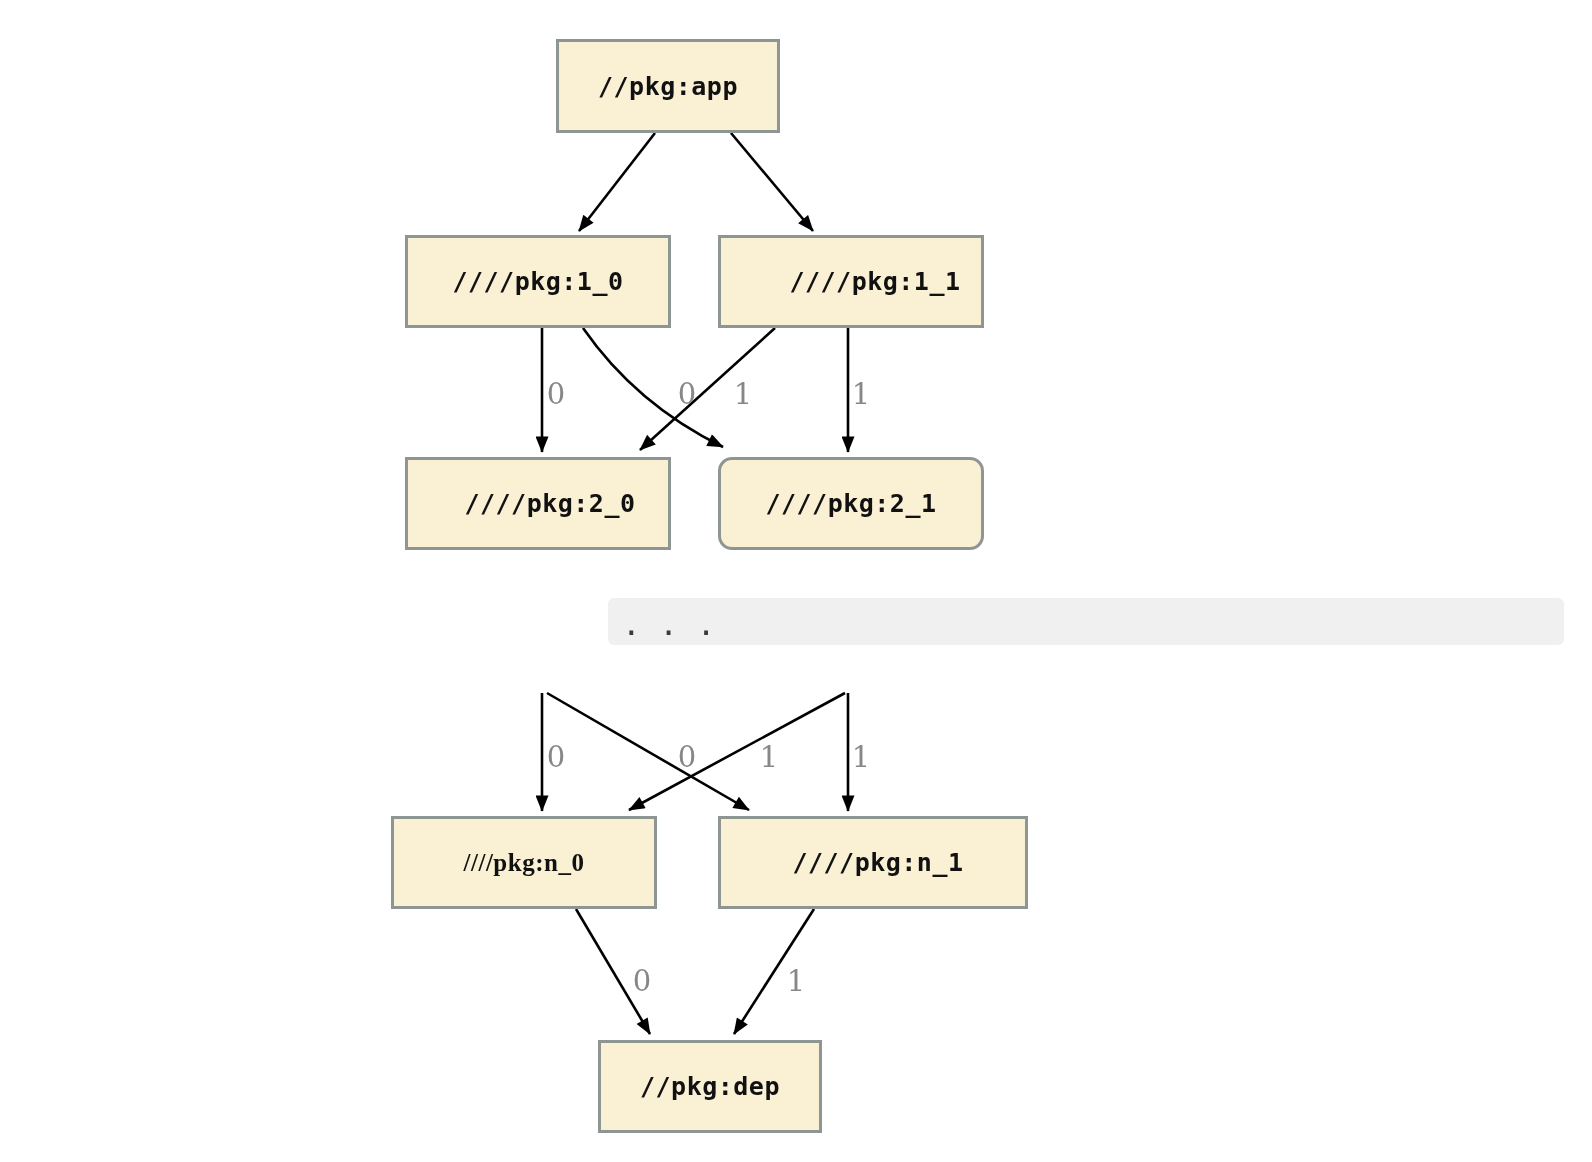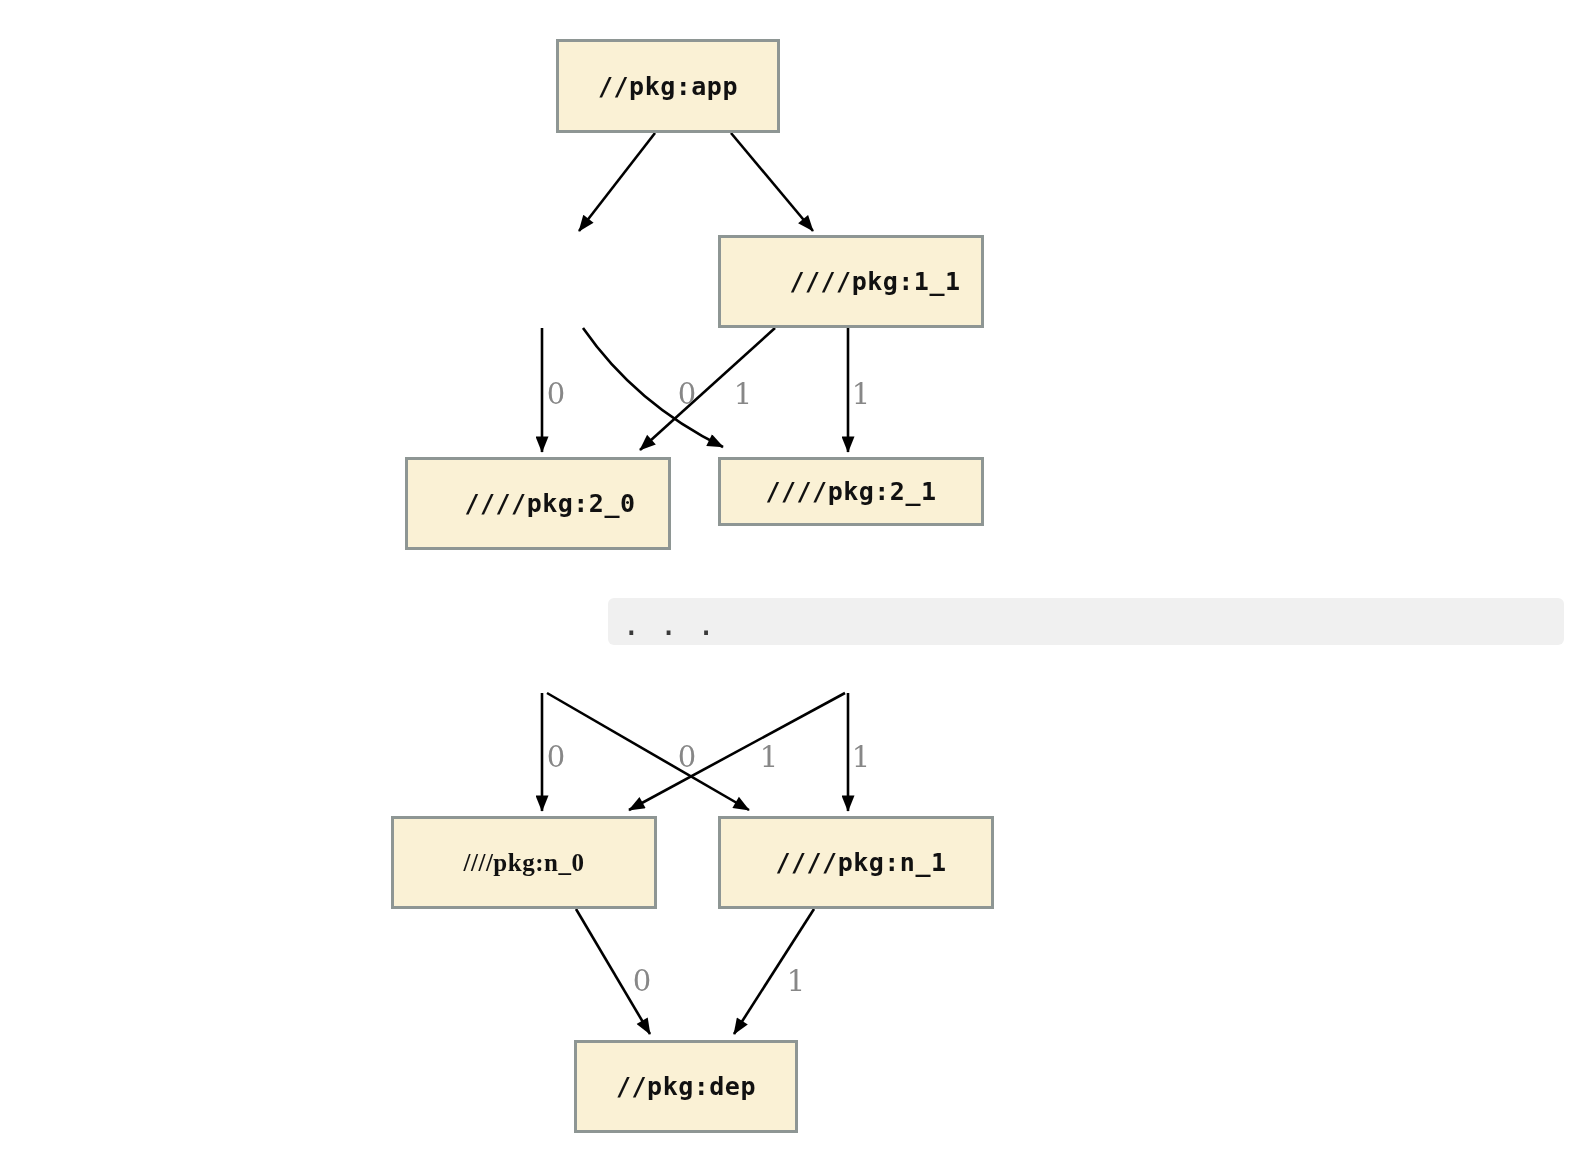--- a/index.html
+++ b/index.html
@@ -81,32 +81,33 @@
     <path marker-end="url(#arrow)" d="M542,693 L542,811"></path>
     <path marker-end="url(#arrow)" d="M547,693 L749,810"></path>
     <path marker-end="url(#arrow)" d="M845,693 L629,810"></path>
     <path marker-end="url(#arrow)" d="M848,693 L848,811"></path>
     <path marker-end="url(#arrow)" d="M576,909 L650,1034"></path>
     <path marker-end="url(#arrow)" d="M814,909 L734,1034"></path>
   </svg>
 
   <div class="node" style="left:556px;top:39px;width:224px;height:94px;">//pkg:app</div>
 
+  <div class="node" style="left:405px;top:235px;width:266px;height:93px;">////pkg:1_0</div>
 
   <div class="node" style="left:718px;top:235px;width:266px;height:93px;padding-left:48px;">////pkg:1_1</div>
 
   <div class="node" style="left:405px;top:457px;width:266px;height:93px;padding-left:24px;">////pkg:2_0</div>
 
-  <div class="node" style="left:718px;top:457px;width:266px;height:69px;">////pkg:2_1</div>
+  <div class="node" style="left:718px;top:457px;width:266px;height:93px;border-radius:14px;">////pkg:2_1</div>
 
   <div class="node" style="left:391px;top:816px;width:266px;height:93px;font-family:Liberation Serif, serif;">////pkg:n_0</div>
 
-  <div class="node" style="left:718px;top:816px;width:276px;height:93px;padding-left:10px;">////pkg:n_1</div>
+  <div class="node" style="left:718px;top:816px;width:310px;height:93px;padding-left:10px;">////pkg:n_1</div>
 
-  <div class="node" style="left:574px;top:1040px;width:224px;height:93px;">//pkg:dep</div>
+  <div class="node" style="left:598px;top:1040px;width:224px;height:93px;">//pkg:dep</div>
 
   <div class="edge-label" style="left:556px;top:394px;">0</div>
   <div class="edge-label" style="left:687px;top:394px;">0</div>
   <div class="edge-label" style="left:743px;top:394px;">1</div>
   <div class="edge-label" style="left:861px;top:394px;">1</div>
 
   <div class="edge-label" style="left:556px;top:757px;">0</div>
   <div class="edge-label" style="left:687px;top:757px;">0</div>
   <div class="edge-label" style="left:769px;top:757px;">1</div>
   <div class="edge-label" style="left:861px;top:757px;">1</div>

